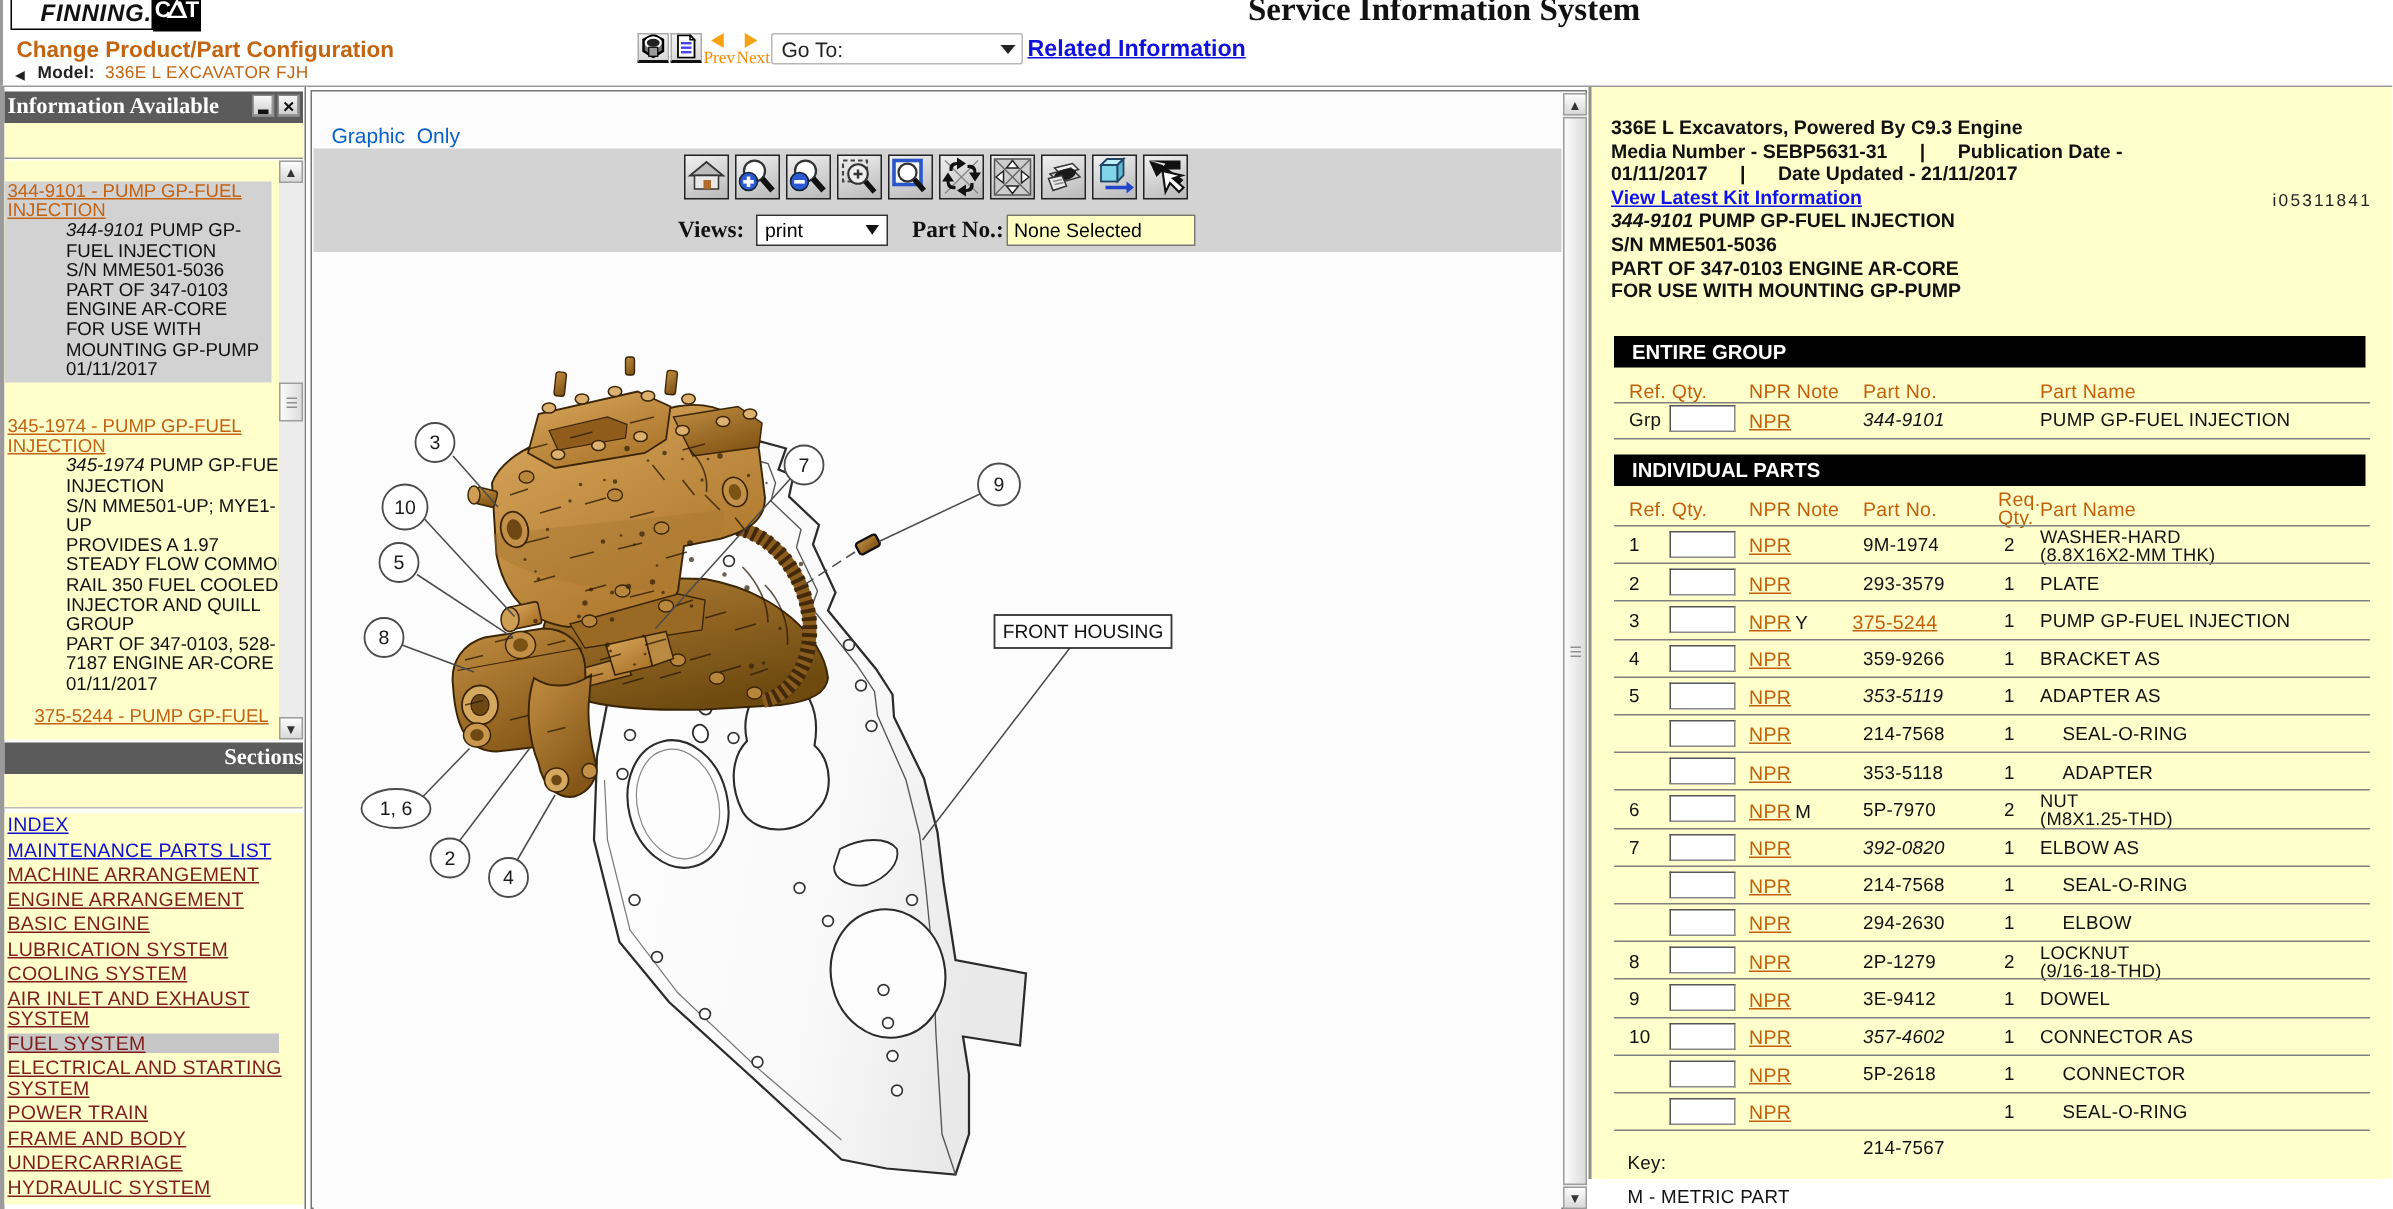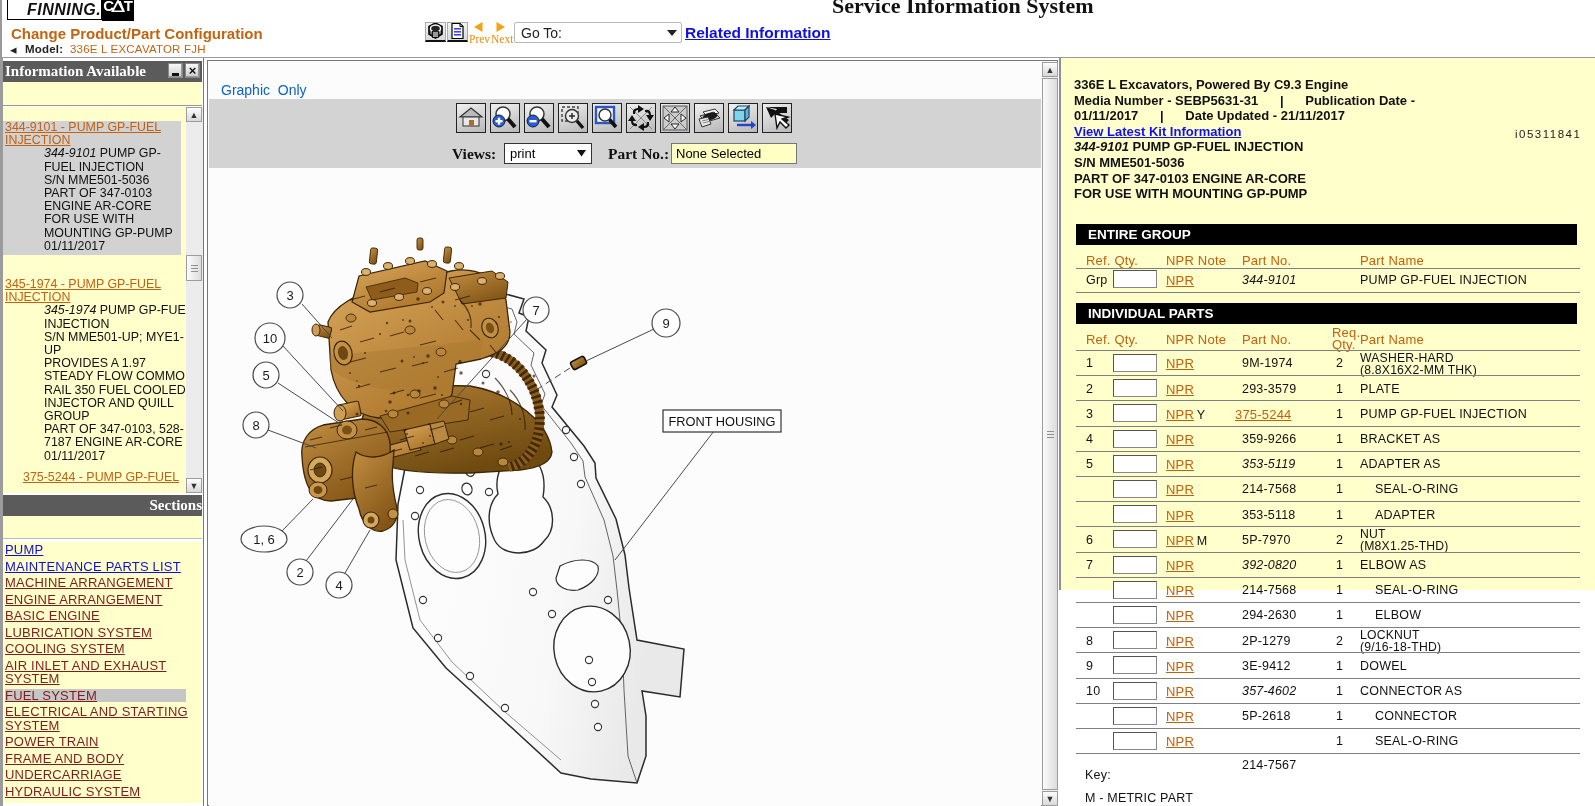--- a/index.html
+++ b/index.html
@@ -43,21 +43,21 @@
 .sbThumb { position:absolute; left:0; width:16px; background:linear-gradient(90deg,#fbfbfb,#dcdcdc); border:1px solid #9d9d9d; }
 .grip { position:absolute; left:4px; width:7px; height:1px; background:#8f8f8f; box-shadow:0 3px 0 #8f8f8f, 0 6px 0 #8f8f8f; }
 
 #center { position:absolute; left:207px; top:60px; width:851px; height:746px; background:#fcfcfc; border:1px solid #777; }
 #gonly { position:absolute; left:13px; top:21px; font-size:14px; color:#0a62c9; }
 #ctool { position:absolute; left:1px; top:38px; width:832px; height:69px; background:#d3d3d3; }
 .icobtn { position:absolute; top:4px; width:30px; height:30px; background:linear-gradient(160deg,#f0f0f0,#b8b8b8); border:1px solid #222; }
 #viewsrow { position:absolute; left:0px; top:42px; width:712px; height:24px; }
 .slab { font-family:"Liberation Serif", serif; font-weight:bold; font-size:15.5px; color:#111; }
 
-#right { position:absolute; left:1059px; top:58px; width:536px; height:532px; background:#ffffcc; border-left:2px solid #8f8f8f; }
+#right { position:absolute; left:1059px; top:58px; width:536px; height:728px; background:#ffffcc; border-left:2px solid #8f8f8f; }
 #rinfo { position:absolute; left:13px; top:19px; font-size:13px; font-weight:bold; color:#111; line-height:15.6px; }
 #docid { position:absolute; left:454px; top:70px; font-size:11.5px; letter-spacing:1.5px; color:#222; font-weight:normal; }
 .blackbar { position:absolute; left:15px; width:501px; height:21px; background:#000; color:#fff; font-weight:bold; font-size:13.5px; line-height:21px; padding-left:12px; }
 .tline { position:absolute; left:15px; width:504px; height:1px; background:#808080; }
 .qinput { position:absolute; width:44px; height:18px; background:#fff; border:1px solid #888; border-top:1px solid #555; border-left:1px solid #555; }
 .cell { position:absolute; font-size:12.5px; color:#111; letter-spacing:0.2px; }
 .cell2 { position:absolute; font-size:12.2px; line-height:11.5px; color:#111; letter-spacing:0.2px; }
 .npr { color:#c3600c; font-size:13px; }
 .thdr { color:#c3600c !important; font-size:13px !important; letter-spacing:0.2px; }
 </style>
@@ -136,21 +136,21 @@
     <div class="sbBtn" style="top:0;">▲</div>
     <div class="sbBtn" style="bottom:0;">▼</div>
     <div class="sbThumb" style="top:148px; height:26px;">
           <div class="grip" style="top:9px;"></div>
         </div>
   </div>
   <div class="phdr" style="top:437px; text-align:right;">Sections</div>
   <div class="ybox" style="top:458px; height:23px; border-bottom:1px solid #bbb;"></div>
   <div id="sections">
     <div style="height:1px;"></div>
-    <div class="row"><a class="blink">PUMP</a></div>
+    <div class="row"><a class="blink">INDEX</a></div>
     <div class="row"><a class="blink">MAINTENANCE PARTS LIST</a></div>
     <div class="row"><a class="olink">MACHINE ARRANGEMENT</a></div>
     <div class="row"><a class="olink">ENGINE ARRANGEMENT</a></div>
     <div class="row"><a class="olink">BASIC ENGINE</a></div>
     <div class="row"><a class="olink">LUBRICATION SYSTEM</a></div>
     <div class="row"><a class="olink">COOLING SYSTEM</a></div>
     <div class="row"><a class="olink">AIR INLET AND EXHAUST<br>SYSTEM</a></div>
     <div class="row" style="background:#c6c6c6; width:181px;"><a class="olink">FUEL SYSTEM</a></div>
     <div class="row"><a class="olink">ELECTRICAL AND STARTING<br>SYSTEM</a></div>
     <div class="row"><a class="olink">POWER TRAIN</a></div>

